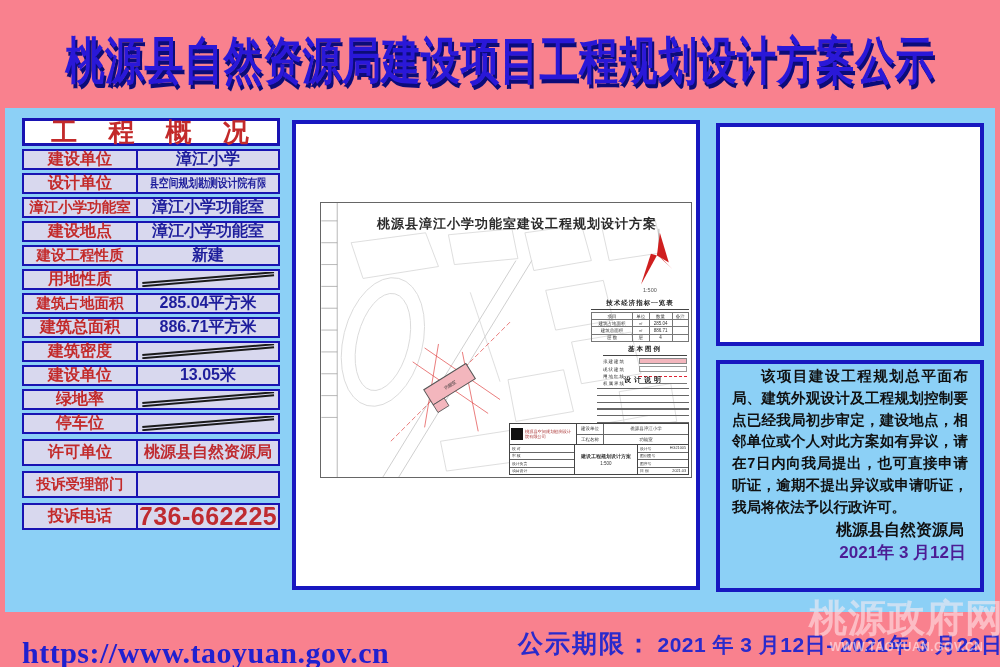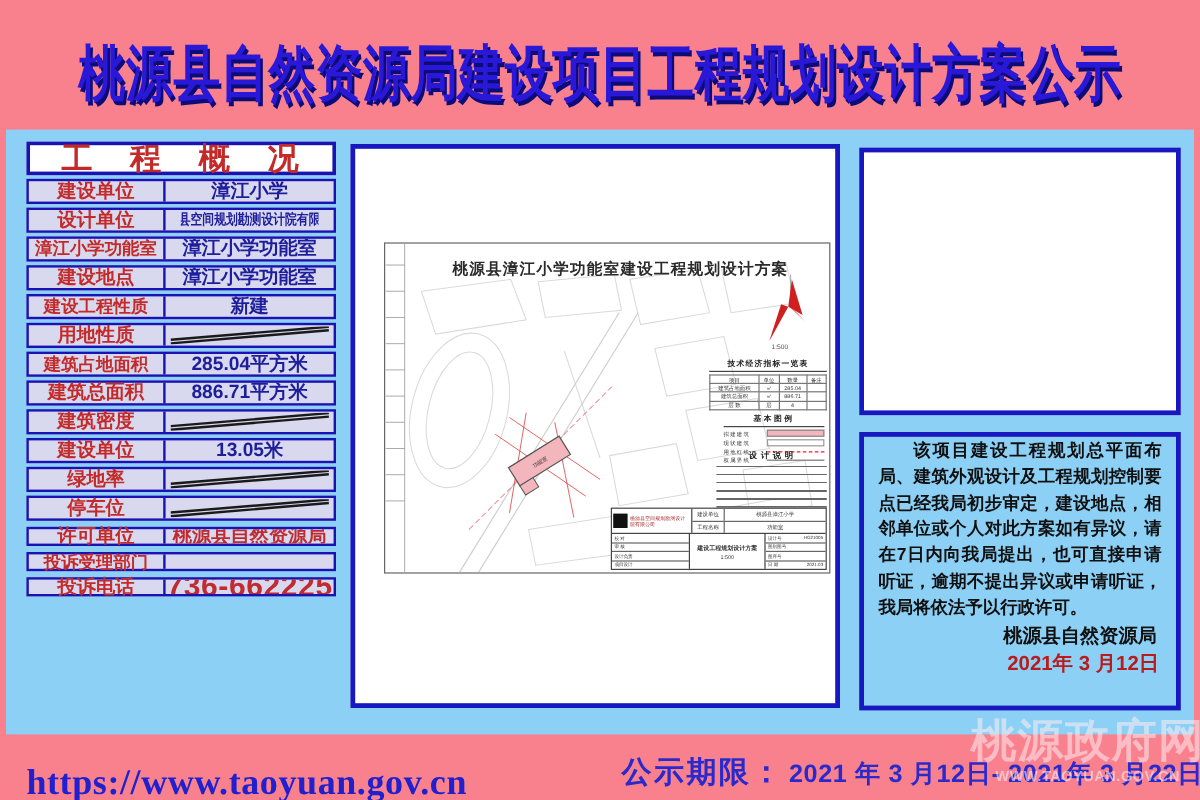--- a/index.html
+++ b/index.html
@@ -11,21 +11,21 @@
     text-shadow:2px 3px 0 #0c0c78;transform:scaleY(1.3);transform-origin:top center;}
   
   .band{position:absolute;left:5px;top:108px;width:990px;height:504px;background:#8cd0f6;}
   
   .overview{position:absolute;left:17px;top:10px;width:258px;}
   .ov-header{box-sizing:border-box;height:28px;background:#ffffff;border:3px solid #1813b2;
     color:#c32a2a;font-size:26px;font-weight:bold;letter-spacing:12px;
     display:flex;align-items:center;justify-content:center;padding-left:10px;}
   .ov-row{box-sizing:border-box;display:flex;height:21px;margin-top:3px;
     background:#d8d8ee;border:2px solid #1813b2;}
-  .ov-row.tall{height:16px;margin-top:5px;}
+  .ov-row.tall{height:27px;margin-top:5px;}
   .ov-label{box-sizing:border-box;width:114px;border-right:2.5px solid #1813b2;
     display:flex;align-items:center;justify-content:center;
     color:#c32a2a;font-weight:bold;font-size:16px;white-space:nowrap;}
   .ov-label.long{font-size:14.5px;}
   .ov-value{flex:1;display:flex;align-items:center;justify-content:center;
     color:#1e1e9c;font-weight:bold;font-size:16px;white-space:nowrap;overflow:hidden;}
   .ov-value.red{color:#bf2b30;}
   .ov-value.small{font-size:12px;transform:scaleX(0.82);}
   .ov-value.phone{font-size:25px;letter-spacing:0.5px;border-radius:10px;}
   .ov-value.empty svg{width:96%;height:86%;}
@@ -86,21 +86,21 @@
   .tb-meta-row:last-child{border-bottom:none;}
   
   .right-top{position:absolute;left:711px;top:15px;width:268px;height:223px;
     box-sizing:border-box;background:#fff;border:4px solid #1818c0;}
   .right-bottom{position:absolute;left:711px;top:252px;width:268px;height:232px;
     box-sizing:border-box;border:4px solid #1818c0;}
   .ann-title{margin-top:6px;text-align:center;font-size:22px;font-weight:bold;color:#101010;letter-spacing:8px;}
   .ann-body{margin:2px 12px 0;font-size:14.5px;line-height:1.5;color:#101010;
     font-weight:bold;text-indent:2em;text-align:justify;}
   .ann-sign{text-align:right;margin-right:16px;font-size:16px;font-weight:bold;color:#101010;margin-top:2px;}
-  .ann-date{text-align:right;margin-right:14px;font-size:17px;font-weight:bold;color:#b91c1c;}
+  .ann-date{text-align:right;margin-right:14px;font-size:17px;font-weight:bold;color:#4c1d95;}
   
   .url{position:absolute;left:22px;top:636px;font-size:30px;color:#2020cf;font-weight:bold;
     text-decoration:none;font-family:Liberation Serif, serif;letter-spacing:0.5px;}
   .period{position:absolute;left:518px;top:627px;white-space:nowrap;color:#2a2acc;font-weight:bold;}
   .period-label{font-size:25px;letter-spacing:2px;}
   .period-value{font-size:21px;letter-spacing:0.5px;}
   .watermark{position:absolute;right:-4px;top:598px;text-align:center;z-index:5;pointer-events:none;}
   .wm-cn{font-size:38px;font-weight:bold;color:rgba(255,236,240,0.55);letter-spacing:1px;line-height:1.1;}
   .wm-en{font-size:12px;font-weight:bold;color:rgba(255,236,240,0.6);margin-top:0px;letter-spacing:0.5px;}
 </style>

